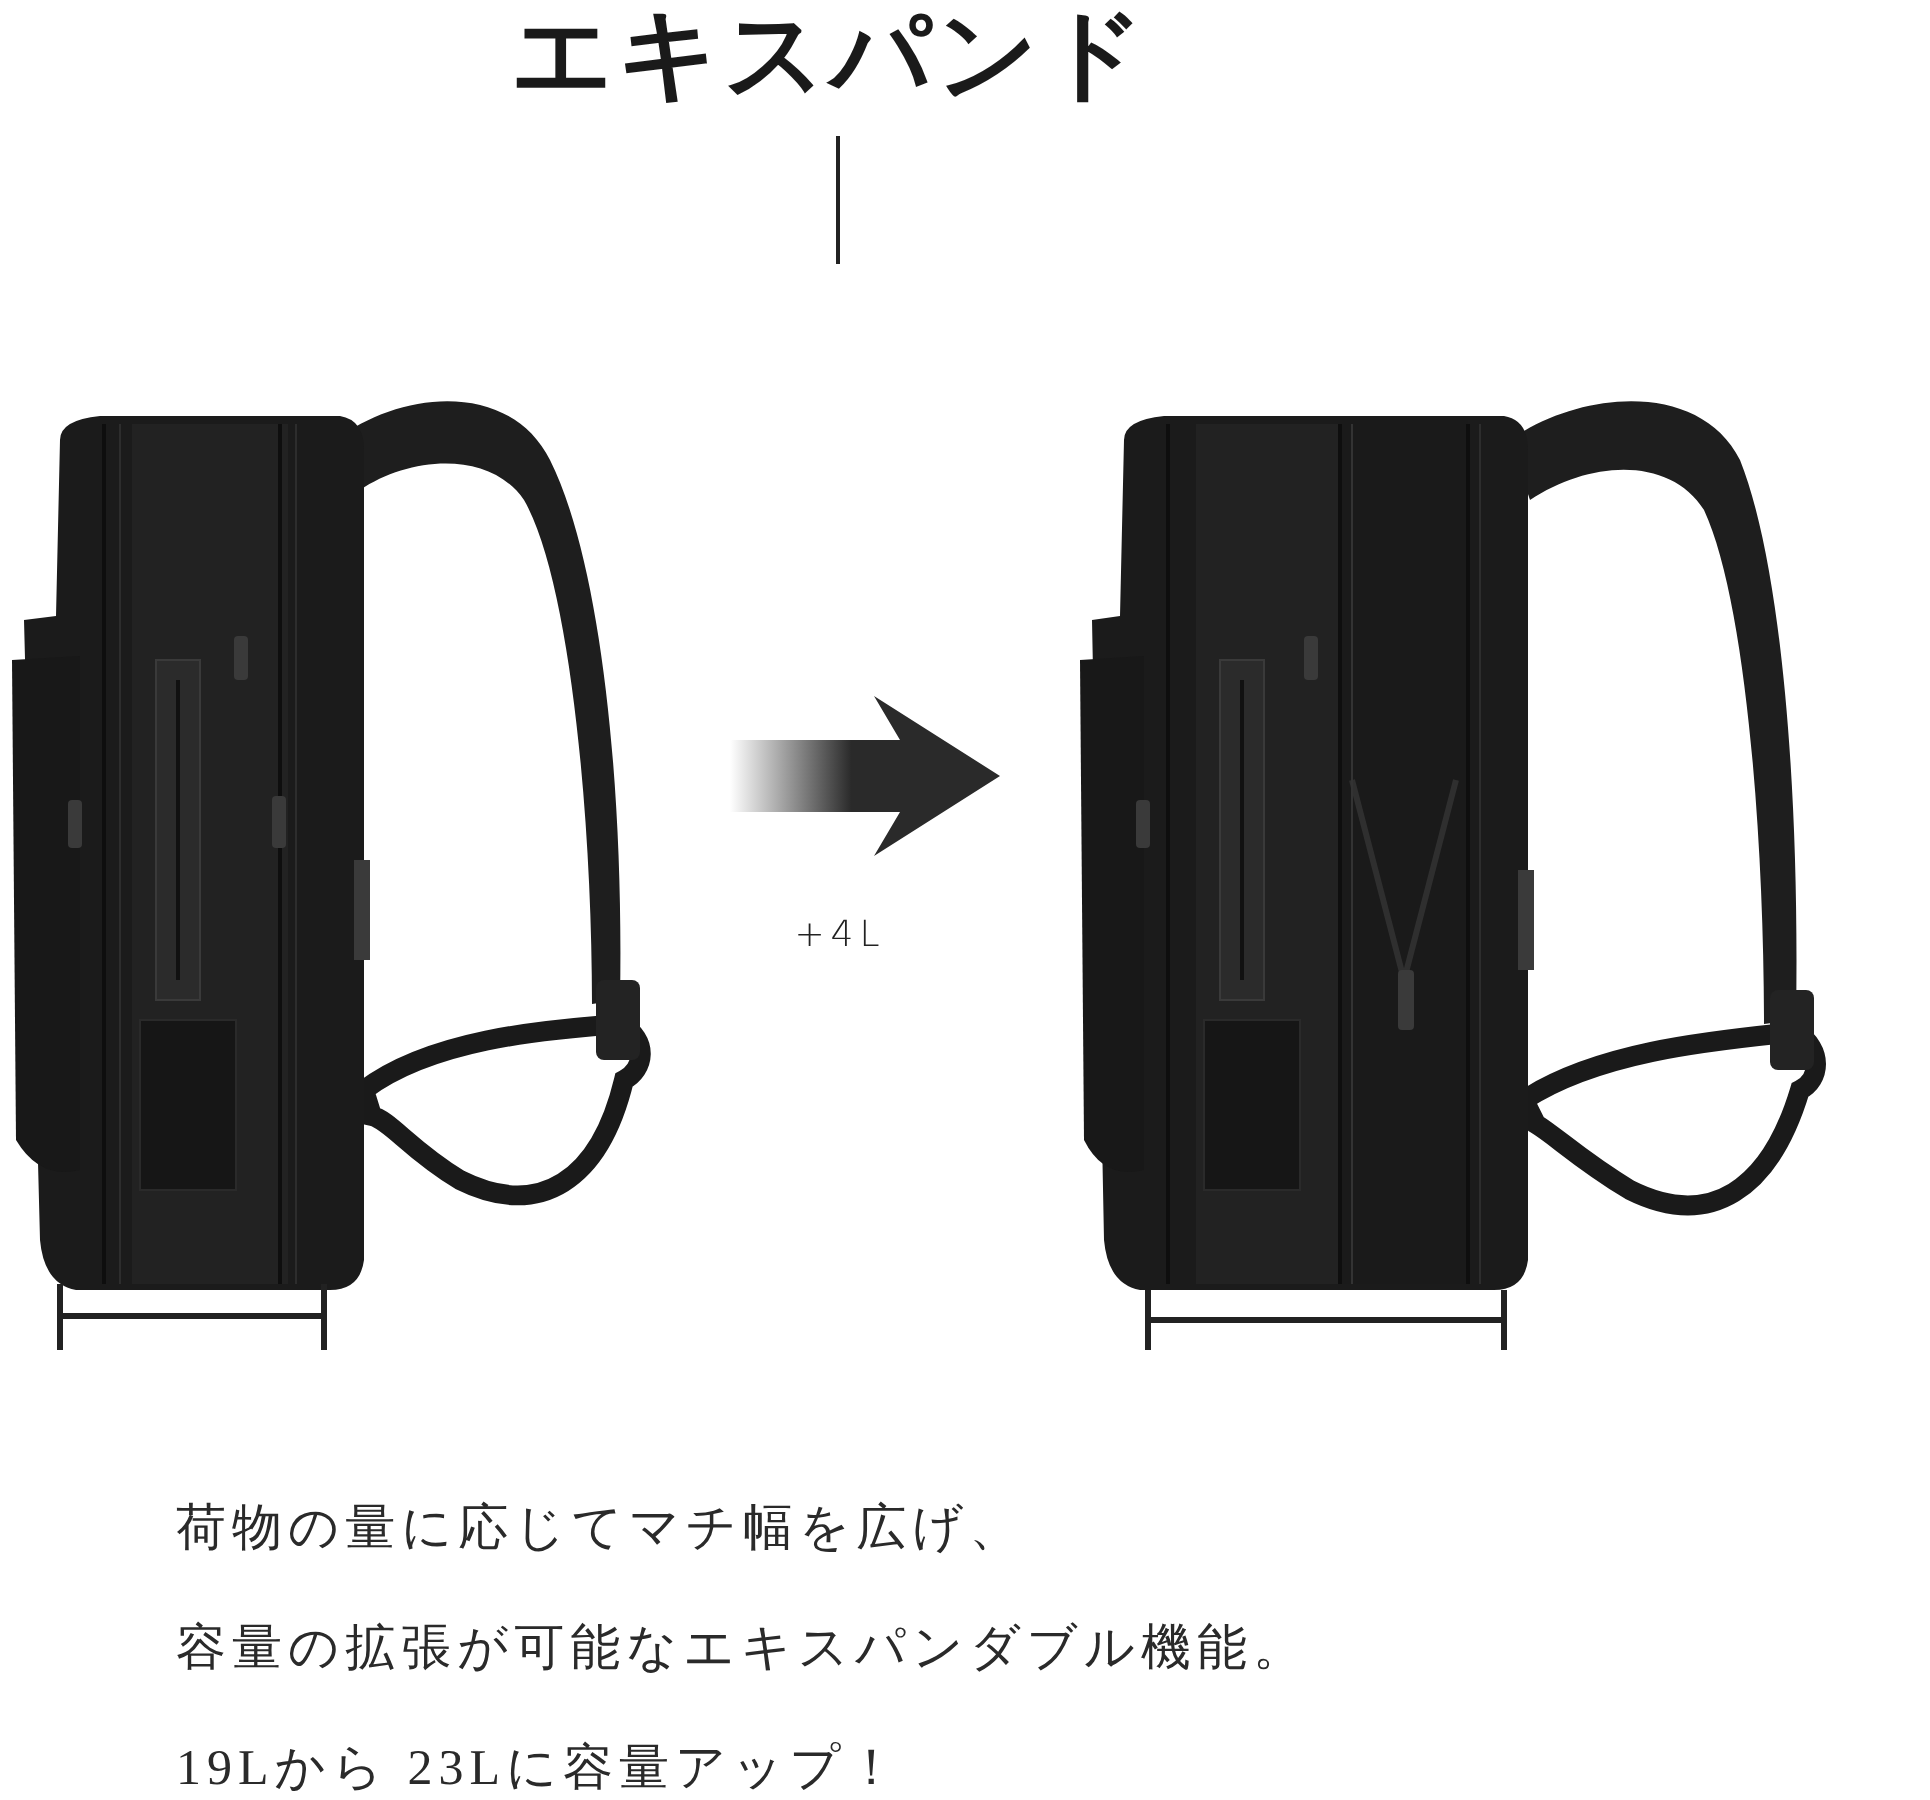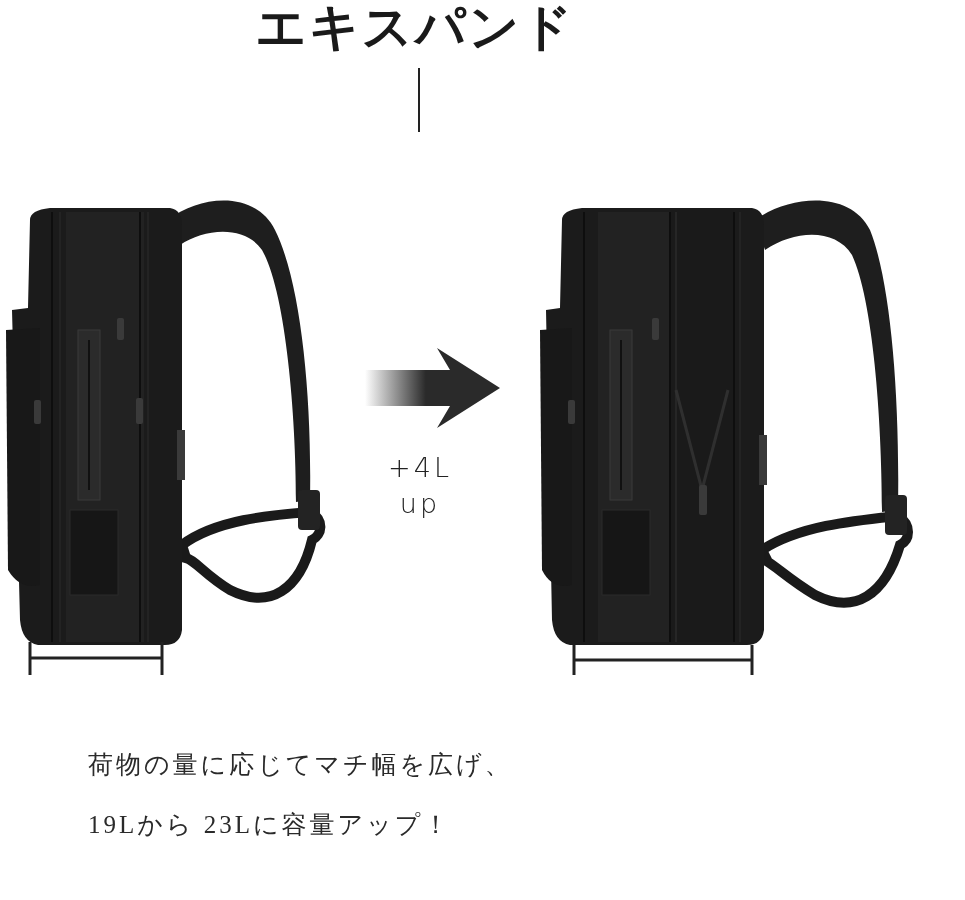--- a/index.html
+++ b/index.html
@@ -6,21 +6,21 @@
   body { width:965px; height:900px; position:relative; overflow:hidden;
          font-family:"DejaVu Sans", "Liberation Sans", sans-serif; color:#1a1a1a; }
   .title { position:absolute; left:0; top:0; width:814px; text-align:center;
            font-size:50px; font-weight:bold; letter-spacing:2px; line-height:56px; top:-1px; padding-left:16px; box-sizing:border-box; }
   .title-line { position:absolute; left:418px; top:68px; width:2px; height:64px; background:#222; }
   .bag { position:absolute; }
   .bag-before { left:0; top:190px; width:340px; height:490px; }
   .bag-after { left:540px; top:190px; width:425px; height:490px; }
   .arrow { position:absolute; left:365px; top:348px; width:140px; height:80px; }
   .gain { position:absolute; left:360px; top:450px; width:120px; text-align:center;
-          font-size:27px; line-height:36px; color:#222; letter-spacing:3px; font-weight:300; }
+          font-size:18px; line-height:36px; color:#222; letter-spacing:3px; font-weight:300; }
   .desc { position:absolute; left:88px; top:735px; font-size:25px; line-height:60px; color:#2a2a2a; letter-spacing:3px; }
   .desc div { white-space:nowrap;font-family:Liberation Serif, serif; }
 </style>
 </head>
 <body>
 
 <div class="title">エキスパンド</div>
 <div class="title-line"></div>
 
 <svg class="bag bag-before" viewBox="0 0 340 490">
@@ -62,21 +62,20 @@
       <stop offset="0" stop-color="#2a2a2a" stop-opacity="0"></stop>
       <stop offset="0.45" stop-color="#2a2a2a" stop-opacity="1"></stop>
       <stop offset="1" stop-color="#2a2a2a" stop-opacity="1"></stop>
     </linearGradient>
   </defs>
   <path d="M0 22 L 85 22 L 72 0 L 135 40 L 72 80 L 85 58 L 0 58 Z" fill="url(#fade)"></path>
 </svg>
 
 <div class="gain">
   <div>+4L</div>
-  <div>up</div>
 </div>
 
 <svg class="bag bag-after" viewBox="0 0 425 490">
 
   <path d="M215 30 C 250 5, 310 0, 330 40 C 350 90, 360 200, 358 320 L 342 322 C 342 230, 333 110, 312 65 C 295 38, 255 40, 225 60 Z" fill="#1e1e1e"></path>
   <path d="M222 360 C 260 335, 320 330, 358 326 C 372 335, 370 350, 360 355 C 345 405, 315 425, 275 405 C 250 390, 238 378, 228 372 Z" fill="none" stroke="#1a1a1a" stroke-width="10"></path>
   <rect x="345" y="305" width="22" height="40" rx="4" fill="#232323"></rect>
 
   <path d="M22 30 Q 22 20, 42 18 L 212 18 Q 224 20, 224 35 L 224 440 Q 222 455, 207 455 L 30 455 Q 14 452, 12 430 L 6 120 L 20 118 Z" fill="#1b1b1b"></path>
   <path d="M0 140 L 32 138 L 32 395 Q 12 400, 2 380 Z" fill="#181818"></path>
@@ -97,14 +96,15 @@
   <rect x="28" y="210" width="7" height="24" rx="2" fill="#3a3a3a"></rect>
   <rect x="219" y="245" width="8" height="50" fill="#3a3a3a"></rect>
 
   <line x1="34" y1="455" x2="34" y2="485" stroke="#222" stroke-width="3"></line>
   <line x1="34" y1="470" x2="212" y2="470" stroke="#222" stroke-width="3"></line>
   <line x1="212" y1="455" x2="212" y2="485" stroke="#222" stroke-width="3"></line>
 </svg>
 
 <div class="desc">
   <div>荷物の量に応じてマチ幅を広げ、</div>
+  <div>容量の拡張が可能なエキスパンダブル機能。</div>
   <div>19Lから 23Lに容量アップ！</div>
 </div>
 
 </body></html>

